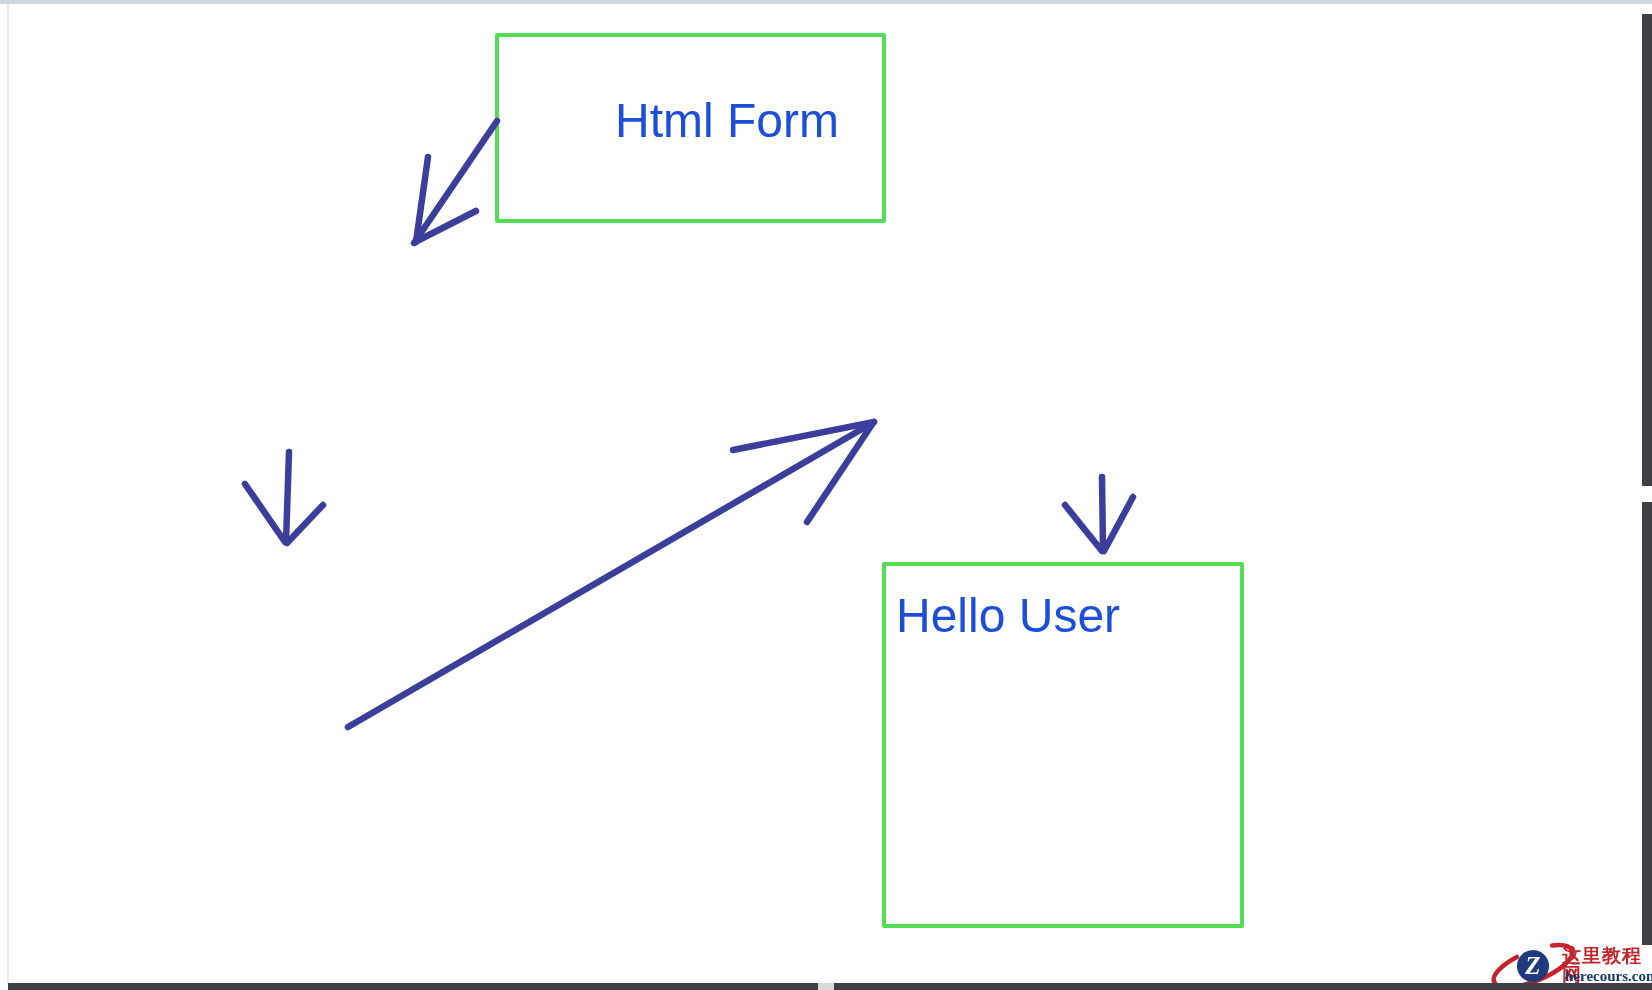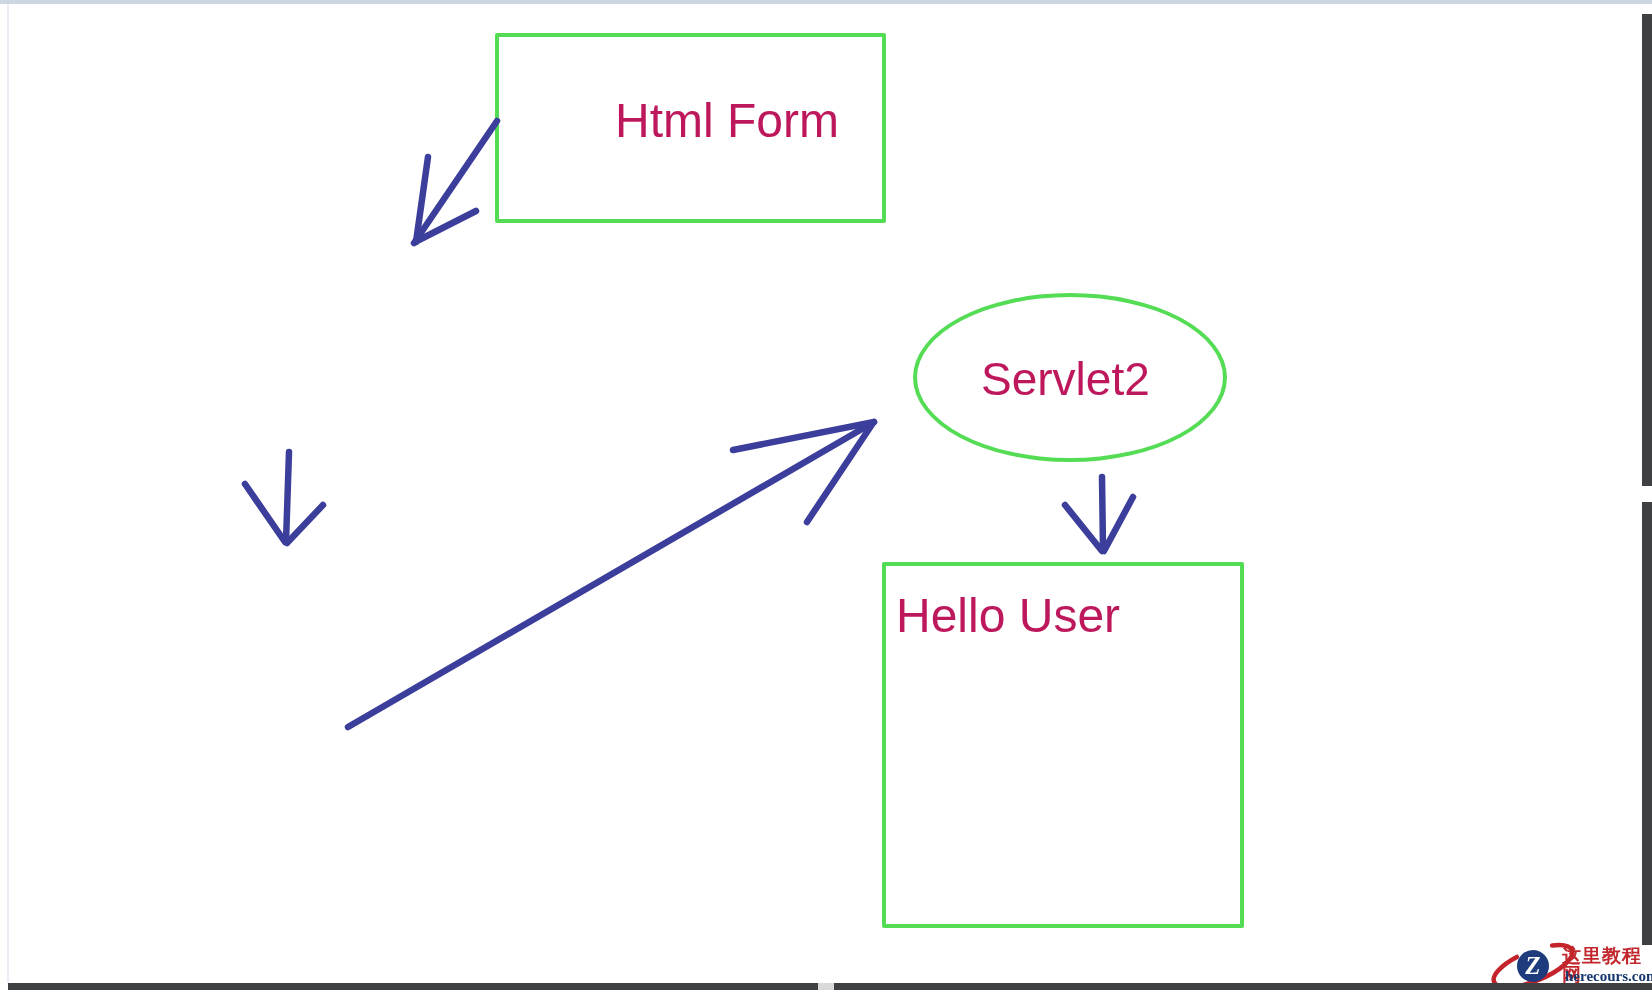--- a/index.html
+++ b/index.html
@@ -14,21 +14,21 @@
   .scrollbar-h .thumb{position:absolute;left:810px;top:0;width:16px;height:7px;background:#d9d9d9;}
   
   .node{position:absolute;border:4px solid #55dc55;background:#ffffff;box-sizing:border-box;}
   .rect{border-radius:2px;}
   .ellipse{border-radius:50%;}
   .node-htmlform{left:495px;top:33px;width:391px;height:190px;}
   .node-servlet1{left:197px;top:292px;width:316px;height:158px;}
   .node-servlet2{left:913px;top:293px;width:314px;height:169px;}
   .node-welcome{left:157px;top:564px;width:368px;height:382px;}
   .node-hello{left:882px;top:562px;width:362px;height:366px;}
-  .lbl{position:absolute;color:#be185d;font-size:48px;line-height:1;white-space:nowrap;}
+  .lbl{position:absolute;color:#1d4ed8;font-size:48px;line-height:1;white-space:nowrap;}
   .lbl-htmlform{left:116px;top:60px;}
   .lbl-servlet1{left:45px;top:50px;font-size:46px;}
   .lbl-servlet2{left:64px;top:59px;font-size:46px;}
   .lbl-welcome{left:5px;top:32px;}
   .lbl-hello{left:10px;top:26px;}
   .visit-link{position:absolute;left:46px;top:148px;color:#3e3eae;font-size:46px;line-height:1;}
   
   .arrows{position:absolute;left:0;top:0;width:1652px;height:990px;pointer-events:none;}
   .arrows path{stroke:#3c3e9b;stroke-width:6.5;stroke-linecap:round;fill:none;}
   
@@ -47,23 +47,20 @@
 <div class="screen">
 
   <div class="top-strip"></div>
   <div class="left-line"></div>
 
   <div class="node rect node-htmlform">
     <span class="lbl lbl-htmlform">Html Form</span>
   </div>
 
 
-  <div class="node ellipse node-servlet2">
-    <span class="lbl lbl-servlet2">Servlet2</span>
-  </div>
 
 
   <div class="node rect node-hello">
     <span class="lbl lbl-hello">Hello User</span>
   </div>
 
   <svg class="arrows" viewBox="0 0 1652 990" xmlns="http://www.w3.org/2000/svg">
     <g>
       <path d="M497,121 L414,243"></path>
       <path d="M428,157 L416,242"></path>

